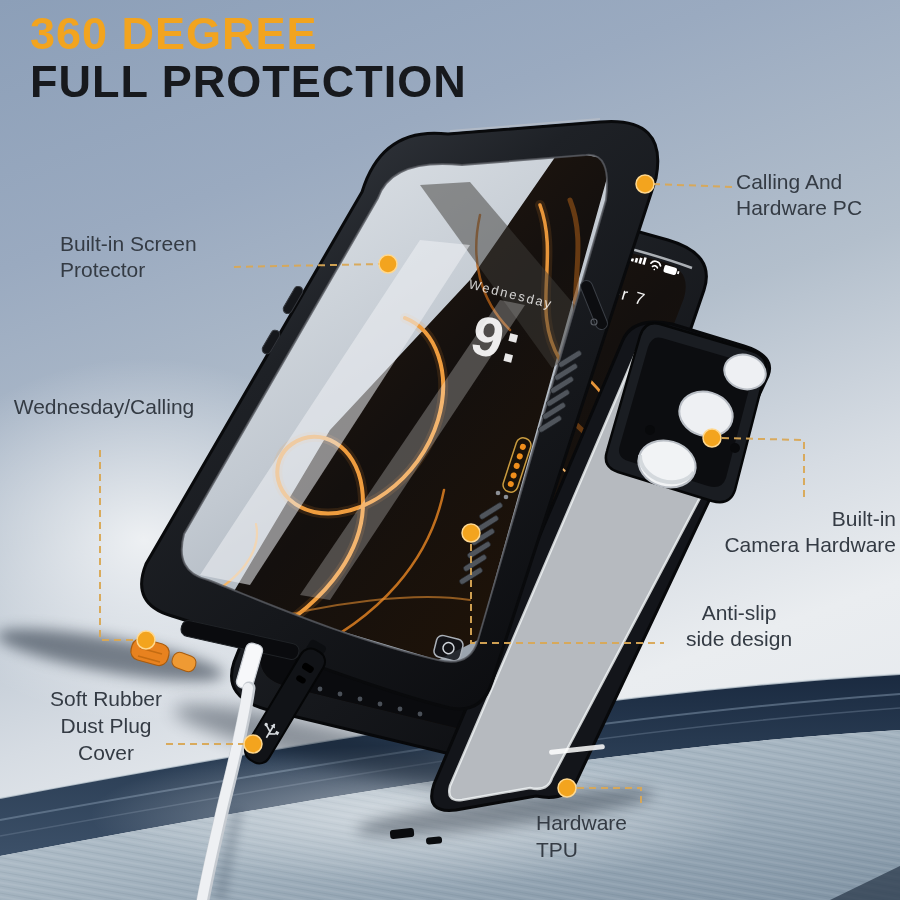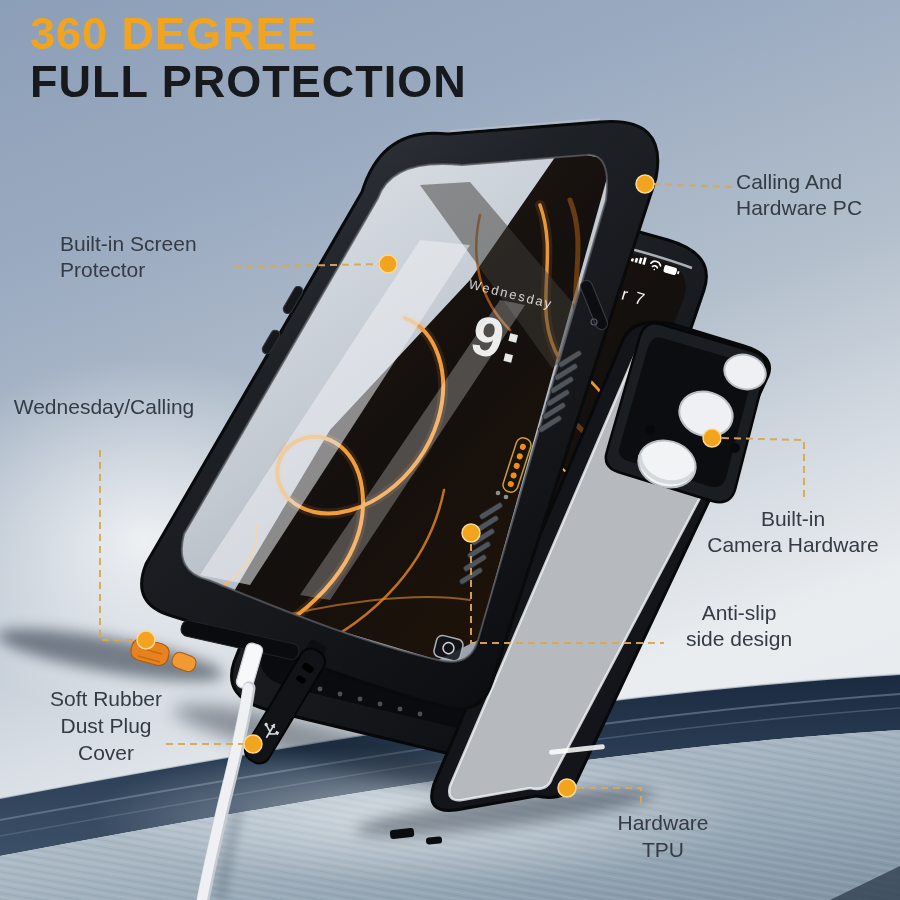--- a/index.html
+++ b/index.html
@@ -10,24 +10,24 @@
          background:radial-gradient(ellipse 340px 260px at 16% 60%, rgba(255,255,255,.75), rgba(255,255,255,0) 70%);}
   #scene{position:absolute;left:0;top:0;}
   .title{position:absolute;left:30px;top:10px;font-weight:bold;font-size:45px;line-height:48px;letter-spacing:1px;}
   .title .t1{display:block;color:#F2A41F;}
   .title .t2{display:block;color:#17191D;}
   .lbl{position:absolute;font-size:21px;line-height:26px;color:#343B44;}
   .lbl span{display:block;}
   #lbl-software{left:736px;top:169px;width:164px;text-align:left;}
   #lbl-screen{left:60px;top:231px;width:200px;text-align:left;}
   #lbl-plug{left:4px;top:394px;width:200px;text-align:center;}
-  #lbl-camera{left:690px;top:506px;width:206px;text-align:center;}
+  #lbl-camera{left:690px;top:506px;width:206px;text-align:right;}
   #lbl-antislip{left:648px;top:600px;width:182px;text-align:center;}
   #lbl-dust{left:18px;top:685px;width:176px;text-align:center;line-height:27px;}
-  #lbl-tpu{left:573px;top:809px;width:180px;text-align:center;line-height:27px;}
+  #lbl-tpu{left:536px;top:809px;width:180px;text-align:left;line-height:27px;}
 </style>
 </head>
 <body>
 
 <div id="stage">
   <div class="sky-glow"></div>
 
   <svg id="scene" width="900" height="900" viewBox="0 0 900 900">
     <defs>
       <linearGradient id="bandG" x1="0" y1="0" x2="0" y2="1">

